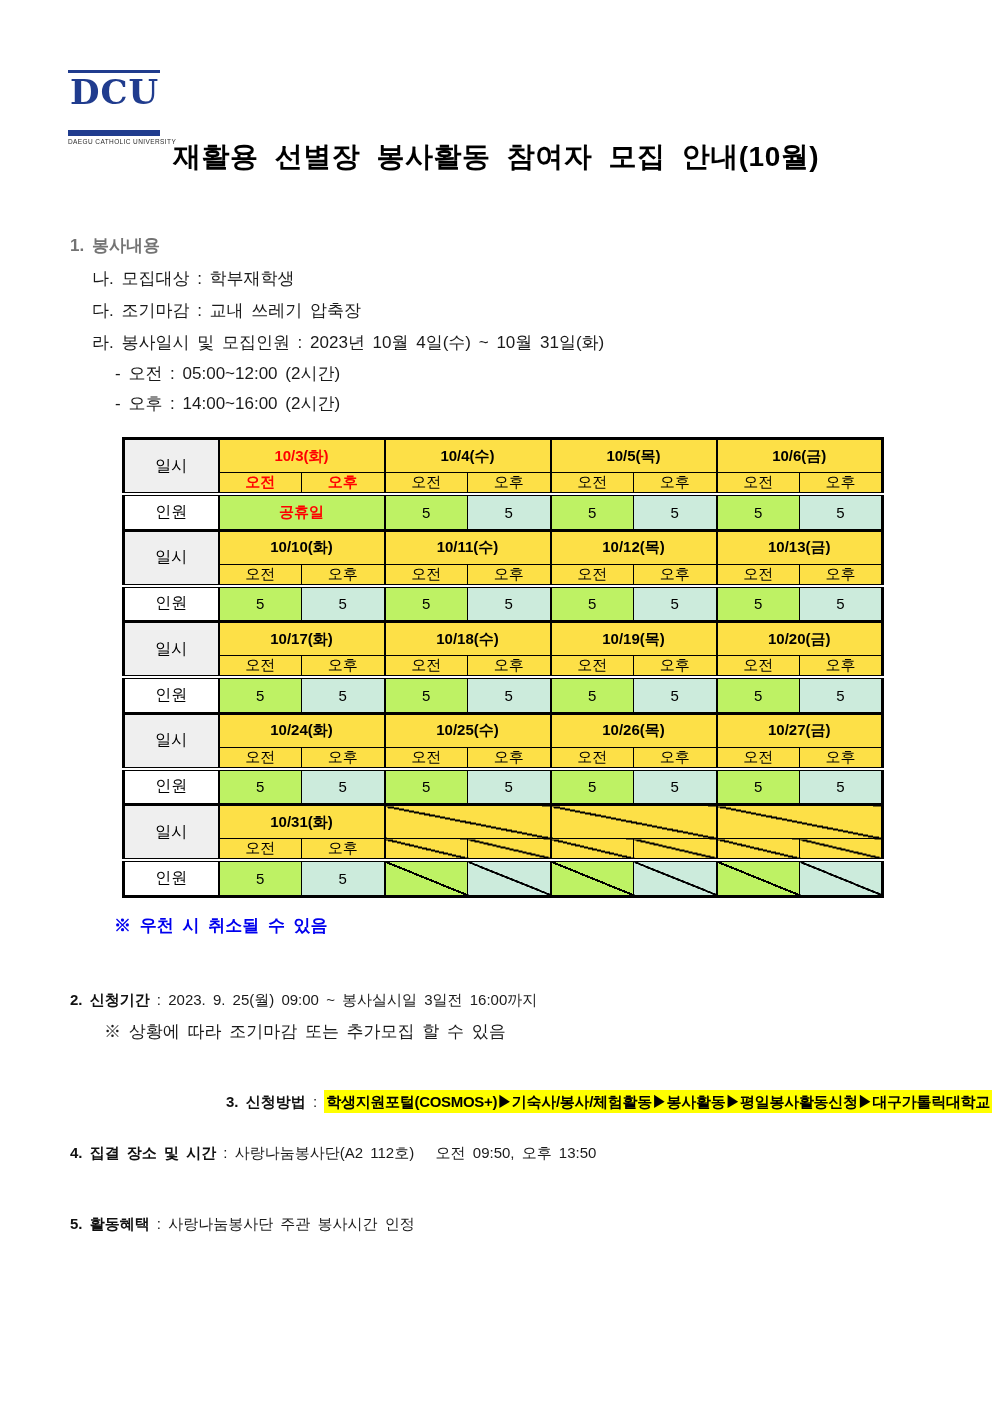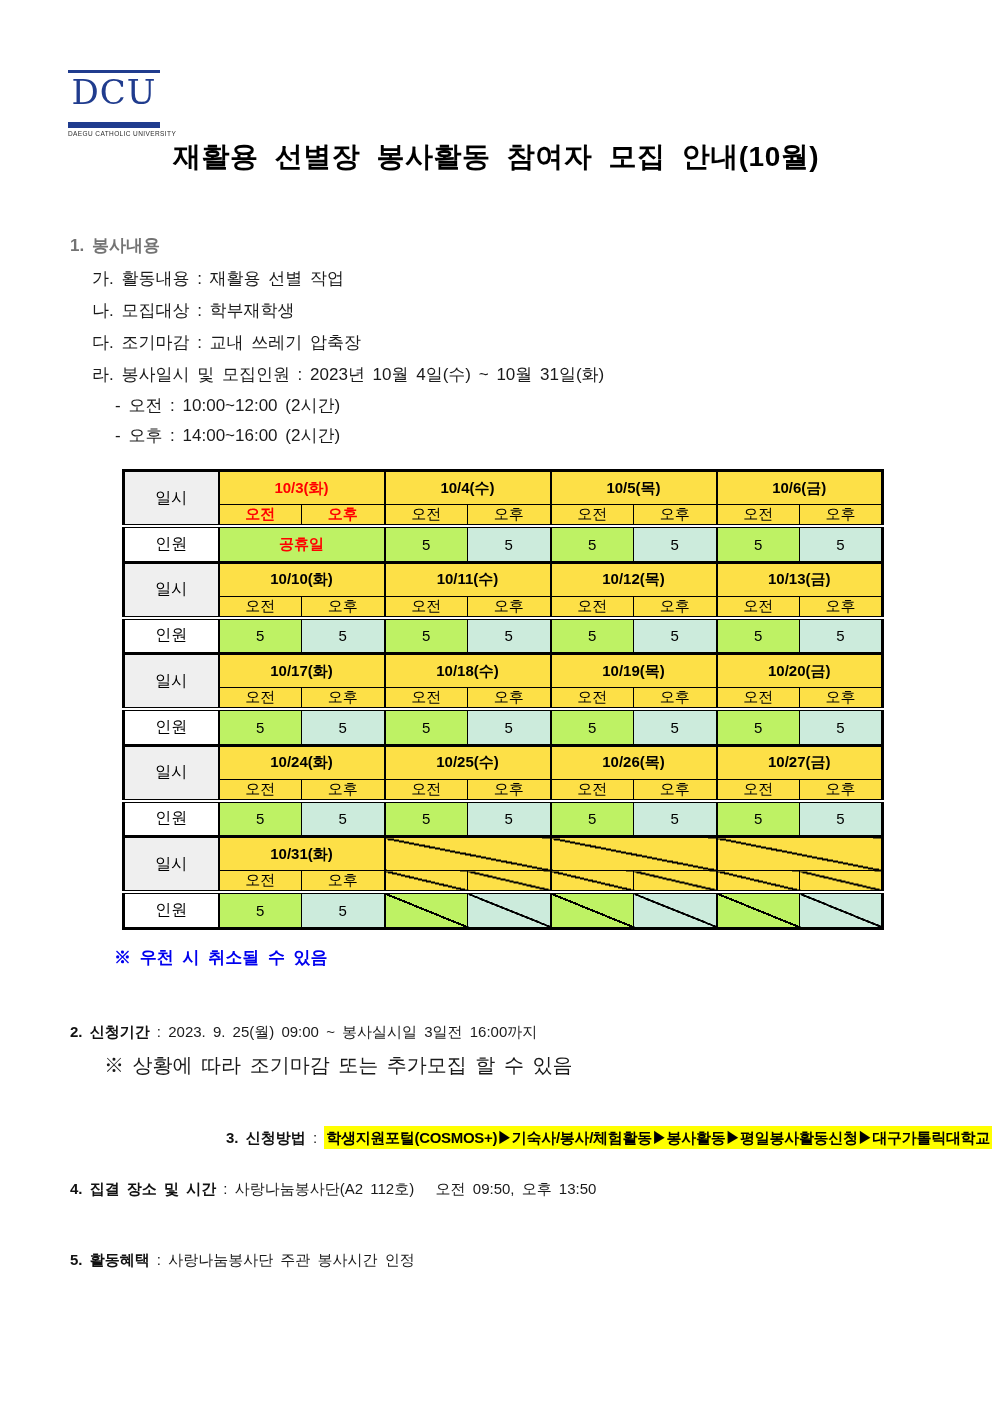--- a/index.html
+++ b/index.html
@@ -12,28 +12,28 @@
     background: #ffffff;
     font-family: "Liberation Sans", sans-serif;
     color: #1a1a1a;
     overflow: hidden;
   }
 
   
   .logo { position: absolute; left: 68px; top: 70px; width: 92px; }
   .logo-mark {
     font-family: "DejaVu Serif", serif;
-    font-weight: normal;
+    font-weight: bold;
     font-size: 34px;
     line-height: 38px;
     color: #203c8e;
     letter-spacing: 1px;
     border-top: 3px solid #203c8e;
     border-bottom: 6px solid #203c8e;
-    padding: 0 2px 11px 2px;
+    padding: 0 2px 19px 2px;
     text-align: center;
   }
   .logo-sub {
     font-size: 6.5px;
     letter-spacing: 0.4px;
     color: #2b2b2b;
     margin-top: 2px;
     white-space: nowrap;
   }
 
@@ -101,21 +101,21 @@
     color: #0000ee;
     font-weight: bold;
     font-size: 17px;
     word-spacing: 4px;
   }
 
   
   .sec { margin-left: 70px; font-size: 15px; word-spacing: 3px; color: #1a1a1a; }
   .sec .b { font-weight: bold; color: #111; }
   .sec2 { margin-top: 54px; }
-  .sec2-note { margin: 10px 0 0 104px; font-size: 20px; word-spacing: 3px; }
+  .sec2-note { margin: 10px 0 0 104px; font-size: 17px; word-spacing: 3px; }
   .sec3 { margin-top: 50px; text-align: right; }
   .hl {
     background: #ffff00;
     font-weight: bold;
     color: #000;
     padding: 3px 2px;
     letter-spacing: -0.3px;
   }
   .sec4 { margin-top: 32px; }
   .sec5 { margin-top: 52px; }
@@ -128,25 +128,24 @@
   <div class="logo">
     <div class="logo-mark">DCU</div>
     <div class="logo-sub">DAEGU CATHOLIC UNIVERSITY</div>
   </div>
 
   <h1 class="title">재활용 선별장 봉사활동 참여자 모집 안내(10월)</h1>
 
   <div class="sec1">
     <div class="sec1-heading">1. 봉사내용</div>
     <div class="sec1-items">
-      <div class="line">가. 활동내용 : 재활용 선별 작업</div>
       <div class="line">나. 모집대상 : 학부재학생</div>
       <div class="line">다. 조기마감 : 교내 쓰레기 압축장</div>
       <div class="line">라. 봉사일시 및 모집인원 : 2023년 10월 4일(수) ~ 10월 31일(화)</div>
-      <div class="subline">- 오전 : 10:00~12:00 (2시간)</div>
+      <div class="subline">- 오전 : 05:00~12:00 (2시간)</div>
       <div class="subline">- 오후 : 14:00~16:00 (2시간)</div>
     </div>
   </div>
 
   <div class="tbl-wrap">
     <table class="schedule">
       <colgroup>
         <col class="c-label">
         <col class="c-day">
           <col class="c-day">

